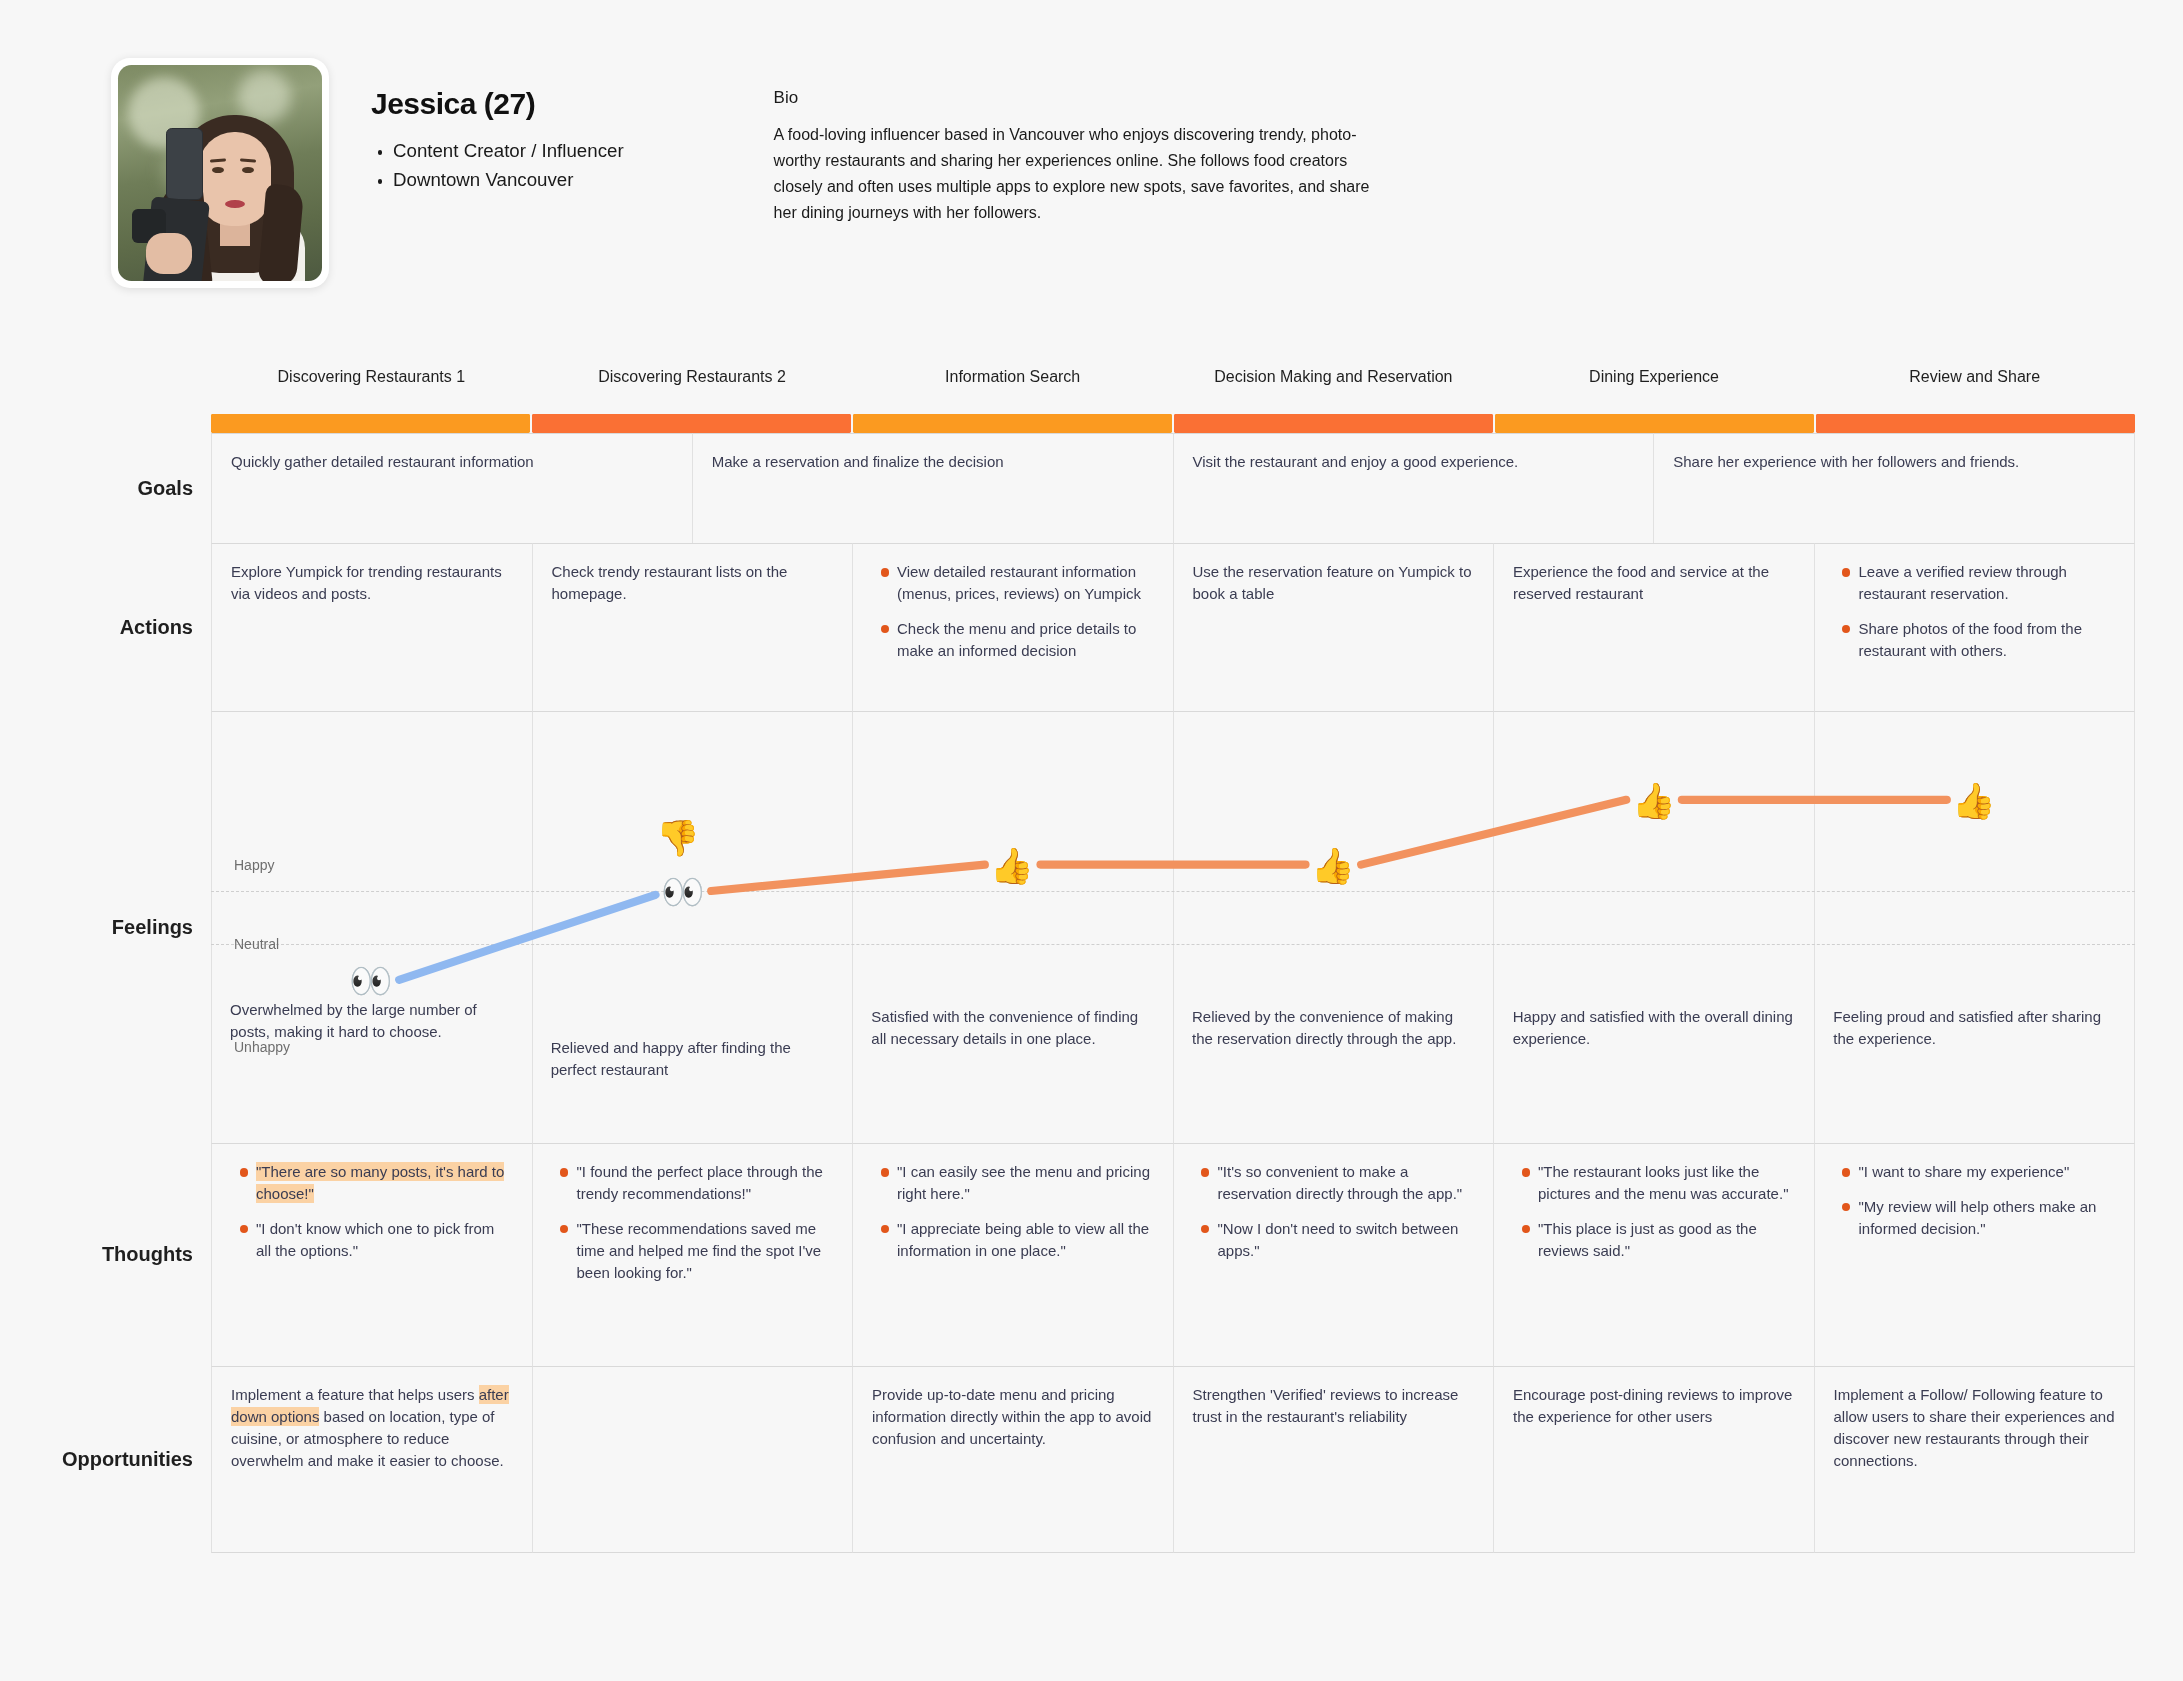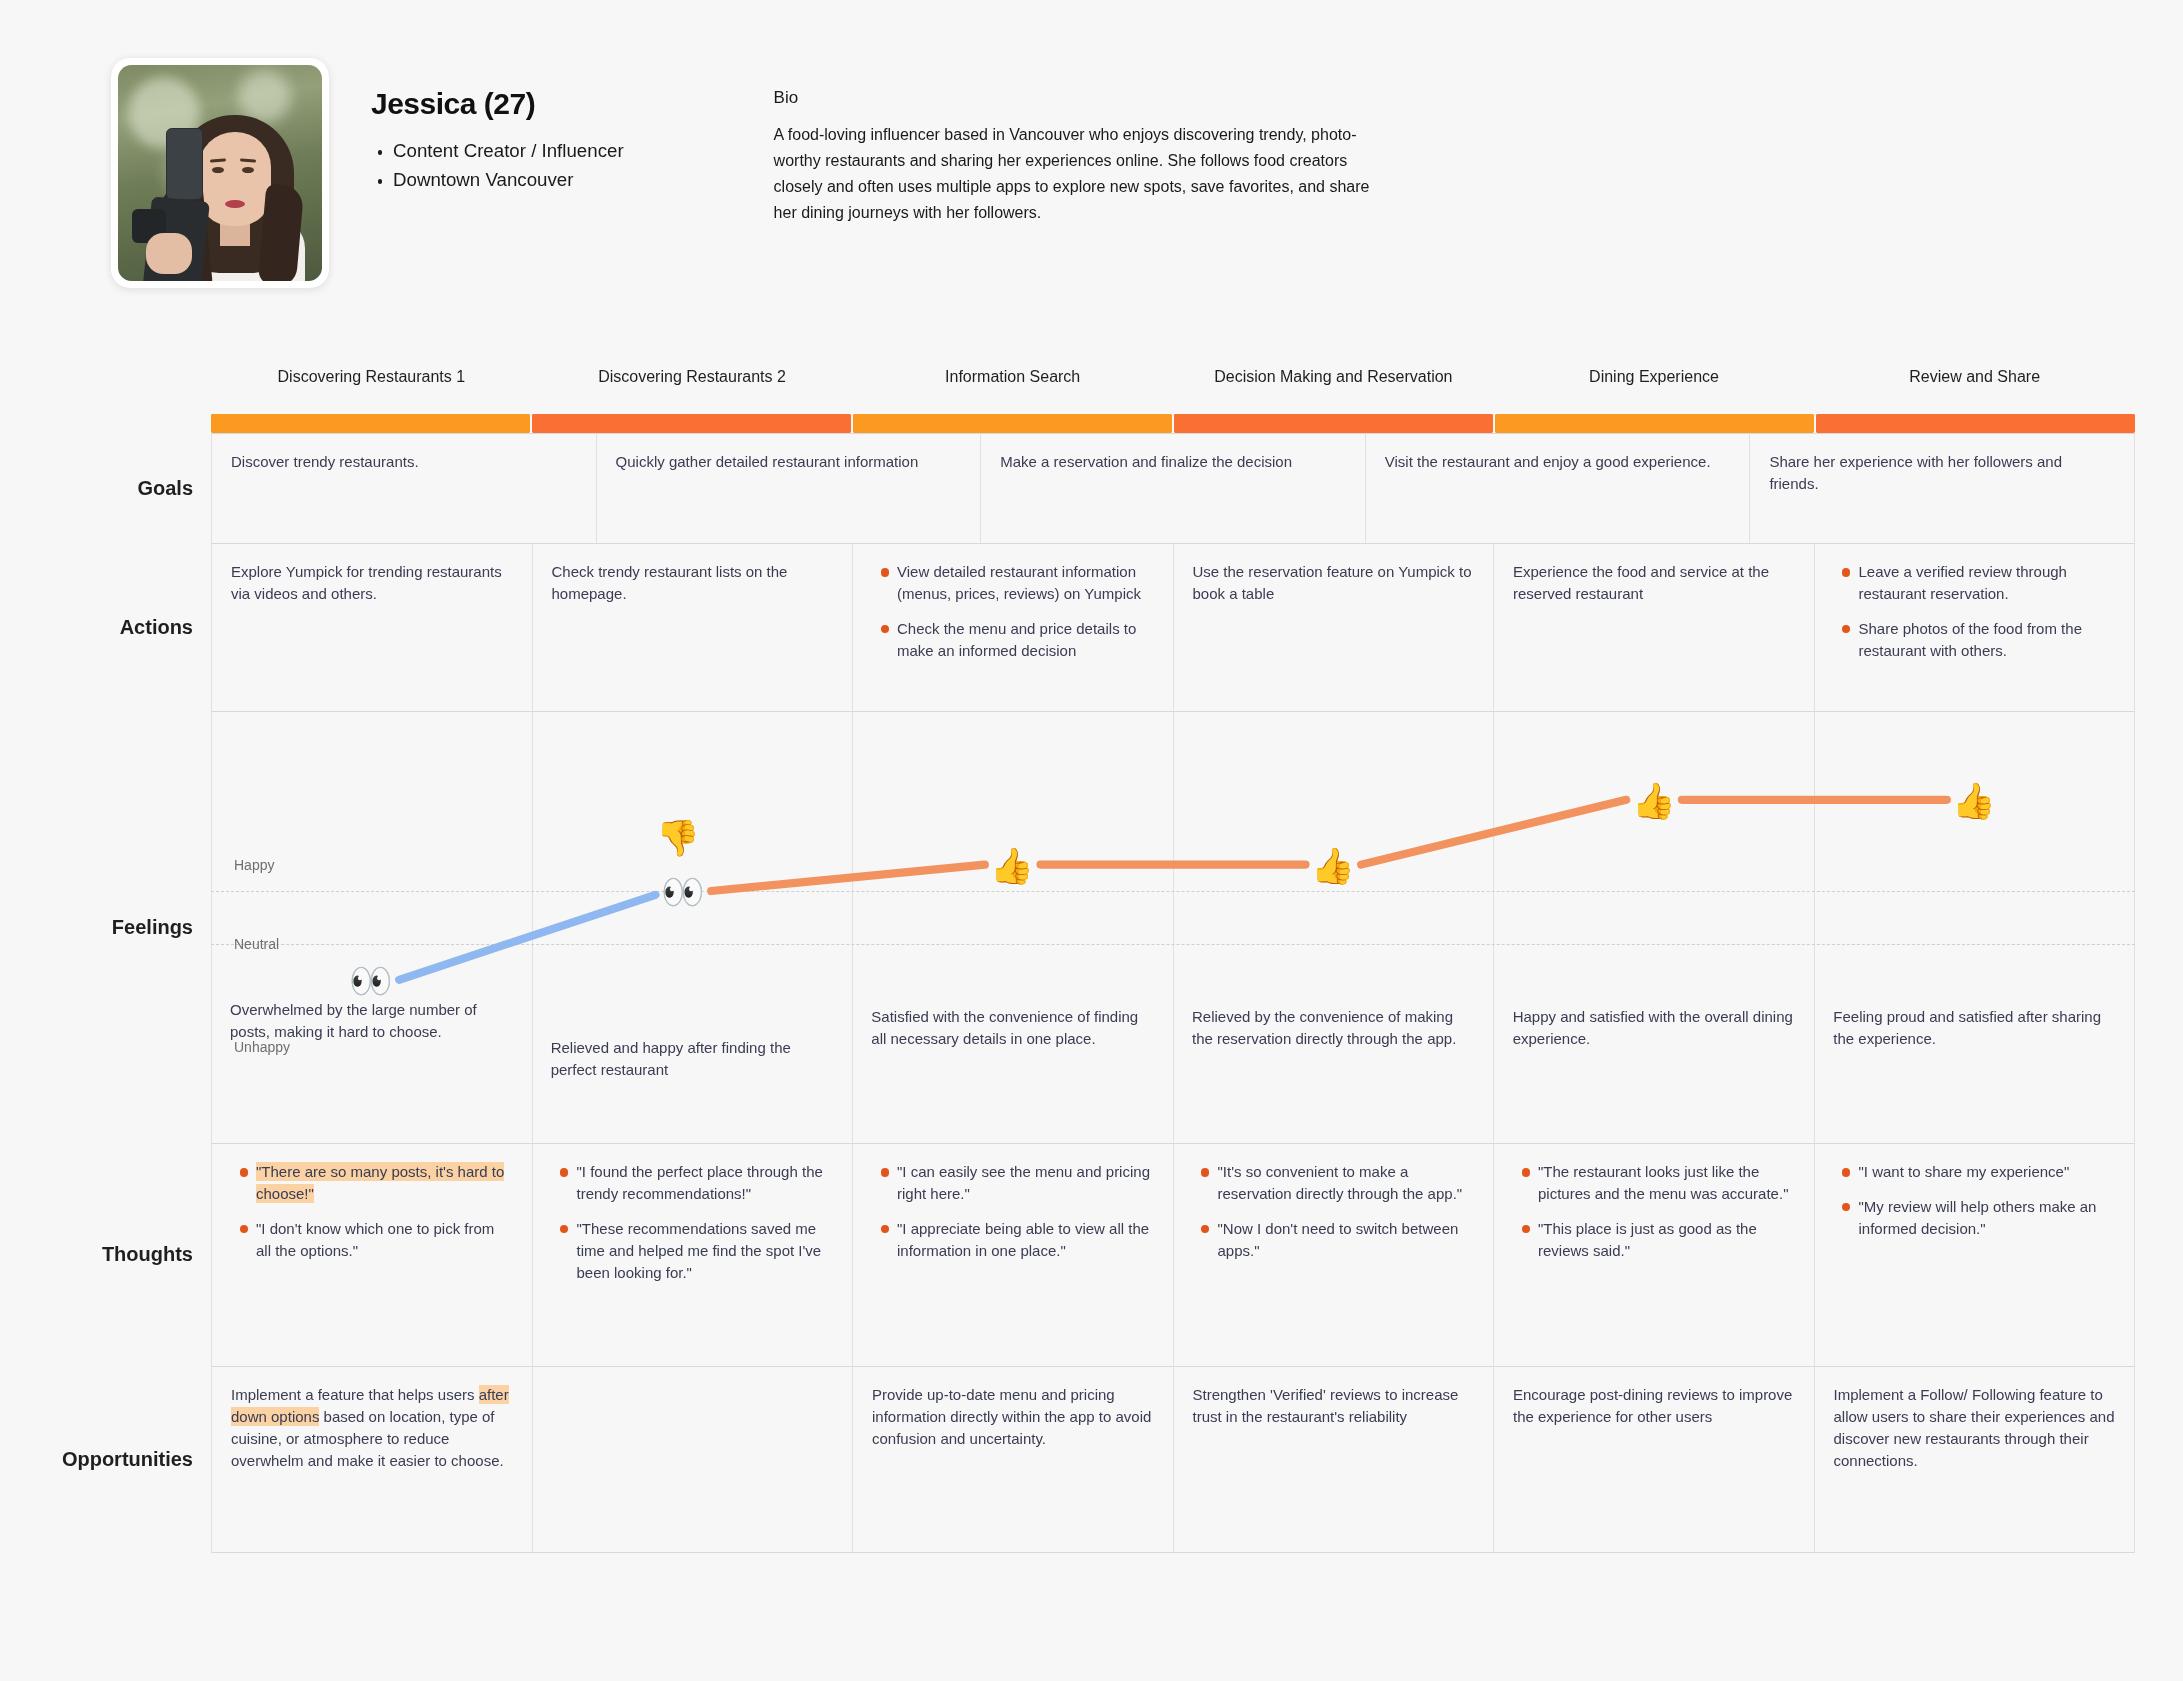--- a/index.html
+++ b/index.html
@@ -286,42 +286,39 @@
           <div class="bar-seg" style="background: rgb(250, 112, 52);"></div>
           <div class="bar-seg" style="background: rgb(251, 154, 32);"></div>
           <div class="bar-seg" style="background: rgb(250, 112, 52);"></div>
         </div>
     </div>
 
     <div class="grid-row content-row goals-row">
       <div class="rowlabel">Goals</div>
       <div class="cells" id="goals-cells">
           <div class="cell">
-            <div class="cell-text">Discover trendy restaurants.</div>
-          </div>
-          <div class="cell">
             <div class="cell-text">Quickly gather detailed restaurant information</div>
           </div>
           <div class="cell">
             <div class="cell-text">Make a reservation and finalize the decision</div>
           </div>
           <div class="cell">
             <div class="cell-text">Visit the restaurant and enjoy a good experience.</div>
           </div>
           <div class="cell">
             <div class="cell-text">Share her experience with her followers and friends.</div>
           </div>
         </div>
     </div>
 
     <div class="grid-row content-row actions-row">
       <div class="rowlabel">Actions</div>
       <div class="cells" id="actions-cells">
           <div class="cell">
-            <div class="cell-text">Explore Yumpick for trending restaurants via videos and others.</div>
+            <div class="cell-text">Explore Yumpick for trending restaurants via videos and posts.</div>
           </div>
           <div class="cell">
             <div class="cell-text">Check trendy restaurant lists on the homepage.</div>
           </div>
           <div class="cell">
             <ul class="bullets">
               <li>View detailed restaurant information (menus, prices, reviews) on Yumpick</li>
               <li>Check the menu and price details to make an informed decision</li>
             </ul>
           </div>

